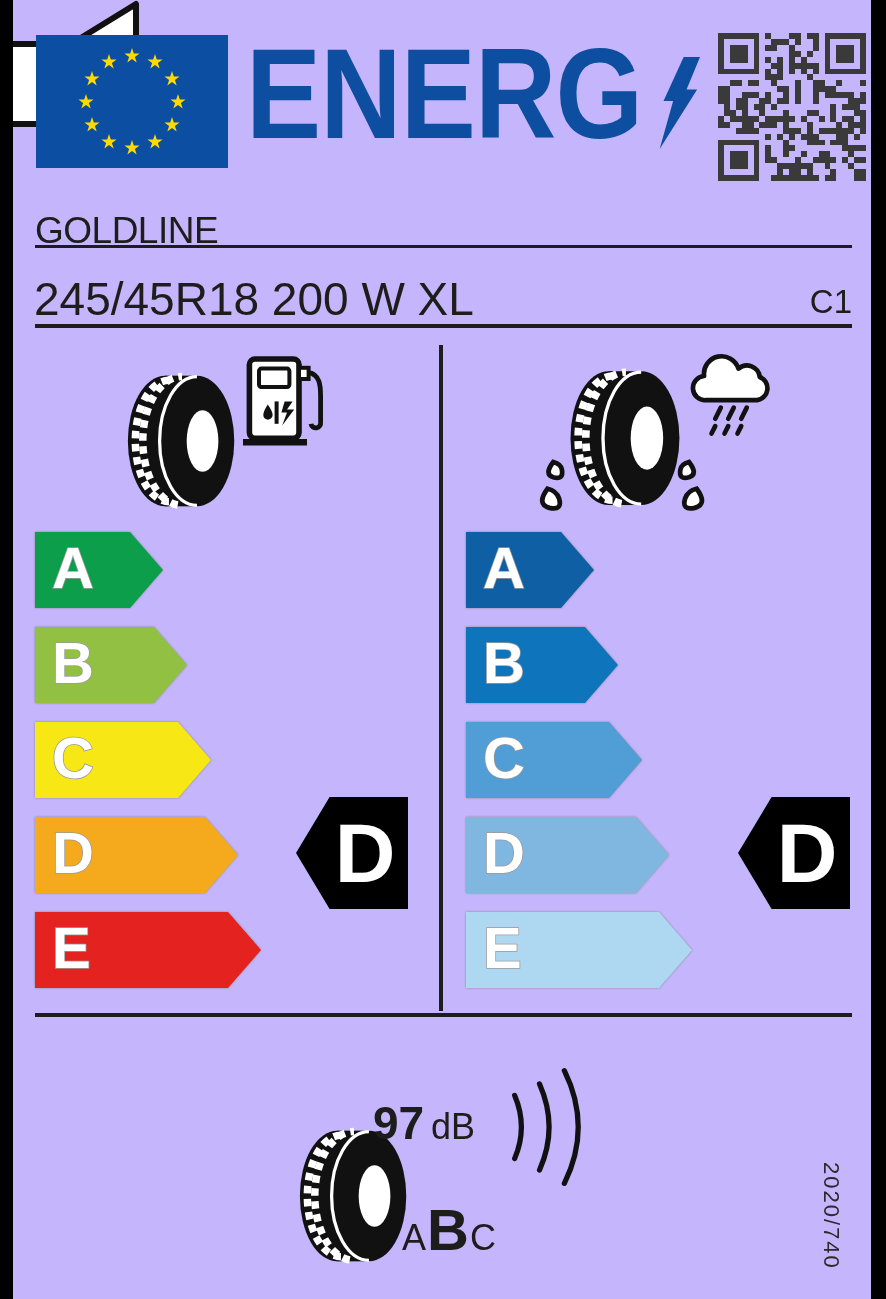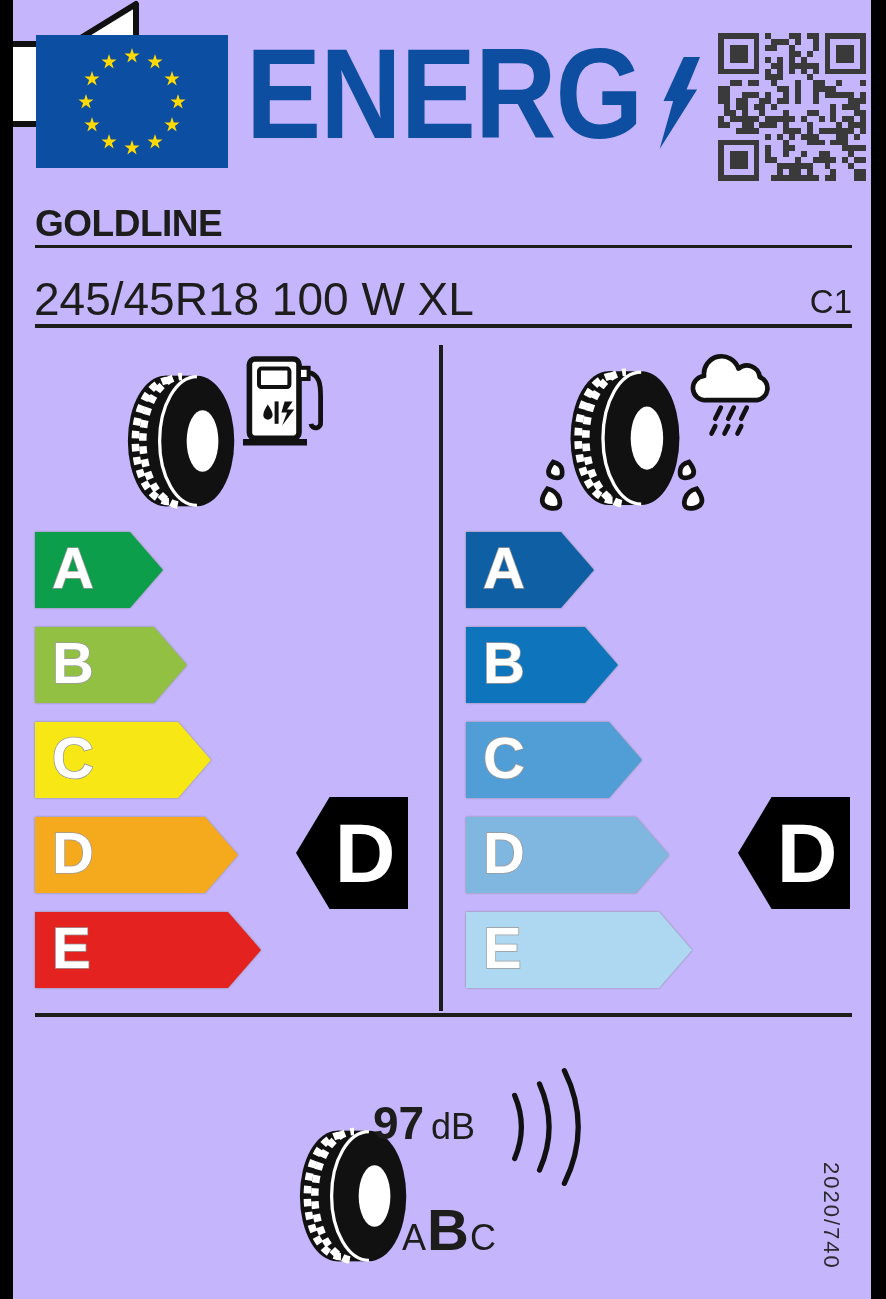--- a/index.html
+++ b/index.html
@@ -15,21 +15,21 @@
   .flag{position:absolute;left:36px;top:35px;width:192px;height:133px;}
   .energ{
     position:absolute;left:246px;top:30px;font-size:128px;line-height:1;
     font-weight:bold;color:#0d4ea0;letter-spacing:-1px;
     transform:scaleX(0.88);transform-origin:left top;white-space:nowrap;
   }
   .bolt{position:absolute;left:652px;top:55px;width:48px;height:96px;}
   .qr{position:absolute;left:718px;top:33px;width:148px;height:148px;}
 
   
-  .brand{position:absolute;left:35px;top:203px;font-size:37px;font-weight:bold;letter-spacing:-.5px;}
+  .brand{position:absolute;left:35px;top:210px;font-size:37px;font-weight:normal;letter-spacing:-.5px;}
   .code{position:absolute;right:34px;top:204px;font-size:36px;}
   .rule{position:absolute;left:35px;width:817px;background:#1d1d1b;}
   .rule1{top:245px;height:3px;}
   .rule2{top:324px;height:4px;}
   .rule3{top:1013px;height:4px;}
   .size{position:absolute;left:34px;top:272px;font-size:46px;}
   .tclass{position:absolute;right:34px;top:283px;font-size:33px;}
 
   .vdivider{position:absolute;left:439px;top:345px;width:4px;height:666px;background:#1d1d1b;}
 
@@ -445,21 +445,21 @@
       <rect x="16" y="24" width="1" height="1" fill="#3a3a3a"></rect>
       <rect x="18" y="24" width="1" height="1" fill="#3a3a3a"></rect>
       <rect x="19" y="24" width="1" height="1" fill="#3a3a3a"></rect>
       <rect x="23" y="24" width="1" height="1" fill="#3a3a3a"></rect>
       <rect x="24" y="24" width="1" height="1" fill="#3a3a3a"></rect>
     </svg>
 
   
   <div class="brand">GOLDLINE</div>
   <div class="rule rule1"></div>
-  <div class="size">245/45R18 100 W XL</div>
+  <div class="size">245/45R18 200 W XL</div>
   <div class="tclass">C1</div>
   <div class="rule rule2"></div>
   <div class="vdivider"></div>
 
   
   <svg class="icon tire-fuel" viewBox="0 0 120 150">
     <use href="#tire-sym"></use>
   </svg>
   <svg class="icon pump" viewBox="0 0 105 115">
     <line x1="0" y1="109" x2="80" y2="109" stroke="#111" stroke-width="8"></line>

